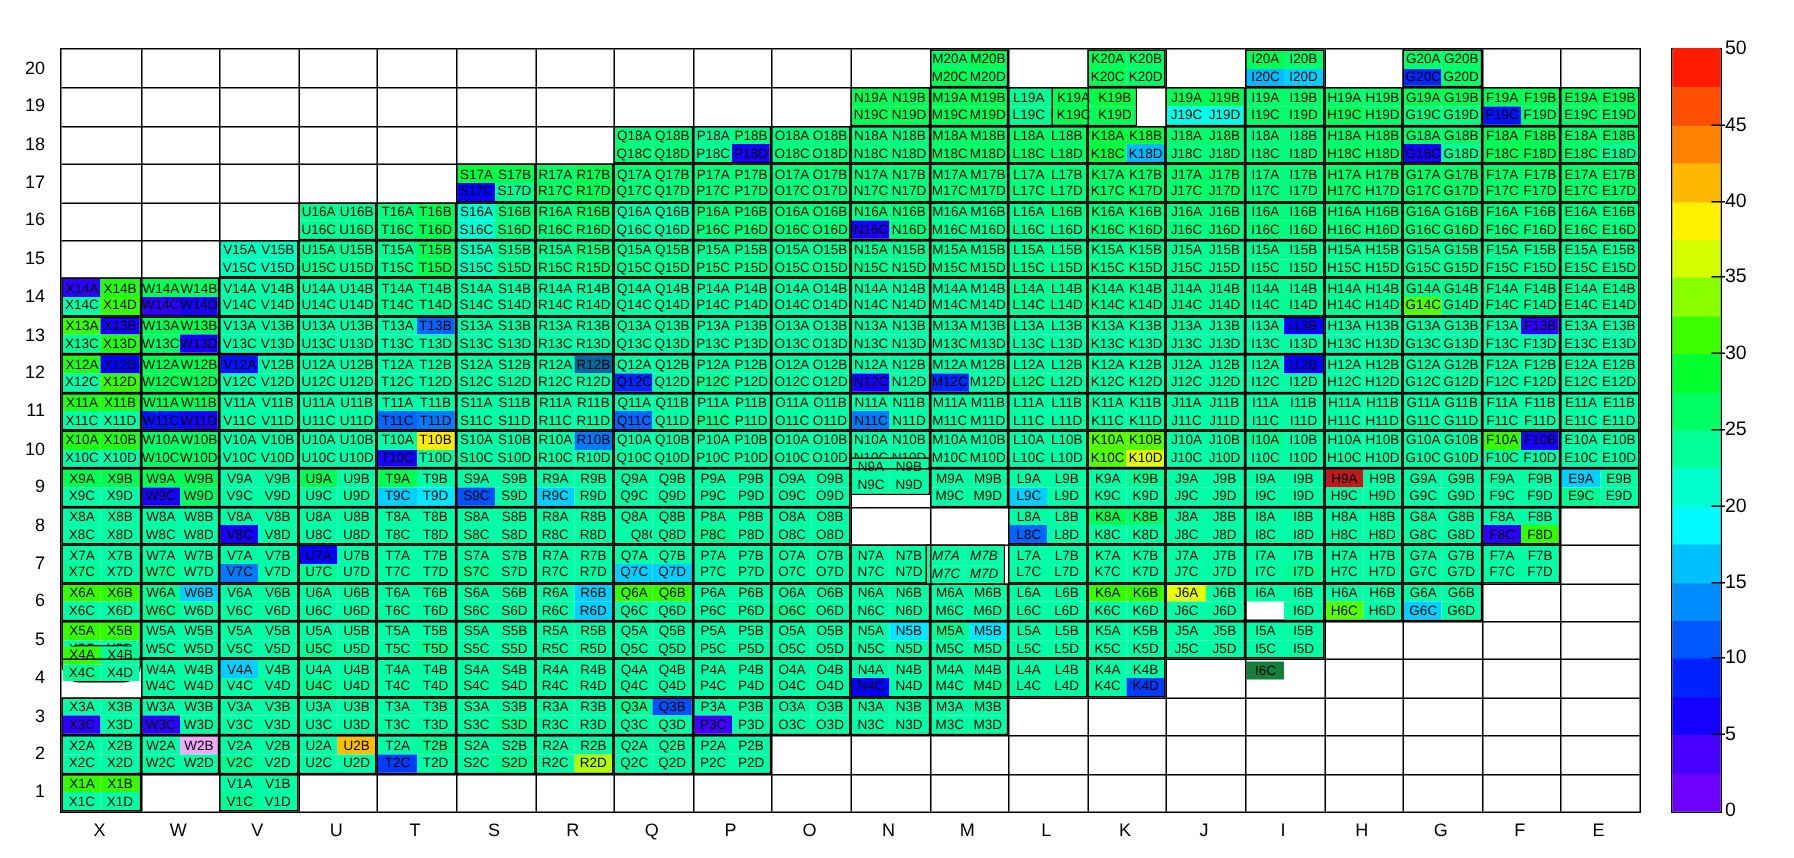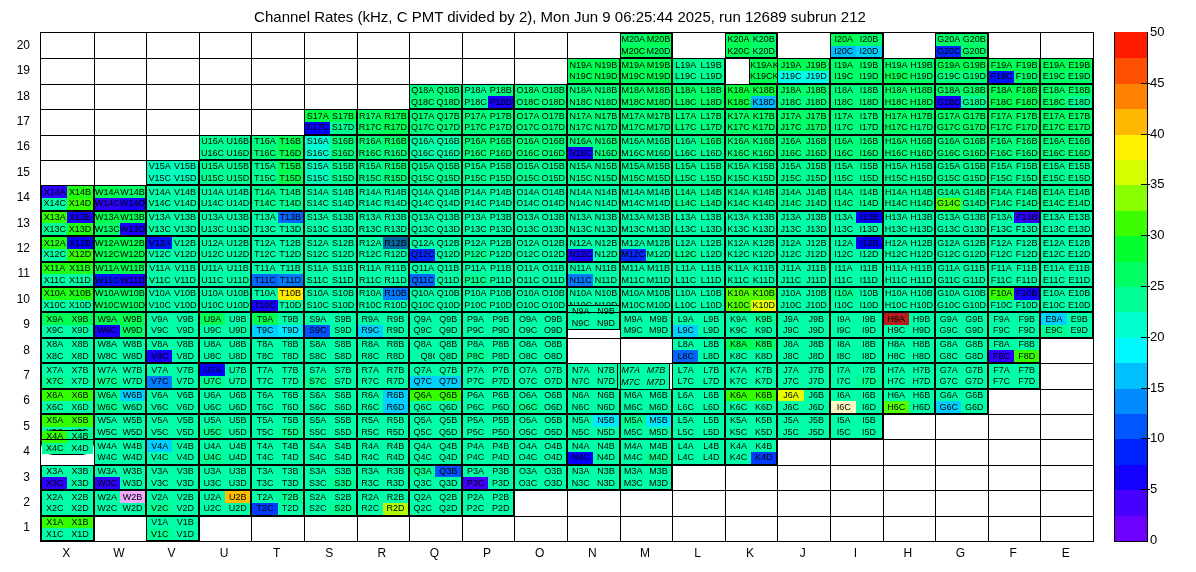--- a/index.html
+++ b/index.html
@@ -52,21 +52,20 @@
   }
   #cbar .band{position:absolute; left:0; width:100%;}
   #cbarticks{position:absolute; left:1150px; top:32px; width:44px; height:510px;}
   .cblab{position:absolute; left:0; font-size:13px; color:#000;}
   .cbtick{position:absolute; right:0; width:8px; height:1px; background:#000;}
 </style>
 </head>
 <body>
 
 <div id="root">
-  <div id="title">Channel Rates (kHz, C PMT divided by 2), Mon Jun  9 06:25:44 2025, run 12689 subrun 212</div>
 
   <div id="yaxis">
       <div class="ylab" style="top: 5.7px;">20</div>
       <div class="ylab" style="top: 31.1px;">19</div>
       <div class="ylab" style="top: 56.5px;">18</div>
       <div class="ylab" style="top: 81.9px;">17</div>
       <div class="ylab" style="top: 107.3px;">16</div>
       <div class="ylab" style="top: 132.7px;">15</div>
       <div class="ylab" style="top: 158.1px;">14</div>
       <div class="ylab" style="top: 183.5px;">13</div>
@@ -147,21 +146,21 @@
           <div class="sub sB" title="M19B: 27 kHz" style="background: rgb(0, 255, 83);">M19B</div>
           <div class="sub sC" title="M19C: 27 kHz" style="background: rgb(0, 255, 83);">M19C</div>
           <div class="sub sD" title="M19D: 27 kHz" style="background: rgb(0, 255, 83);">M19D</div>
         </div>
         <div class="gcell filled" style="left: 631.2px; top: 25.4px; width: 52.6px; height: 25.4px;">
           <div class="sub sA" title="L19A: 24 kHz" style="background: rgb(0, 255, 146);">L19A</div>
           <div class="sub sB" title="L19B: 24 kHz" style="background: rgb(0, 255, 146);">L19B</div>
           <div class="sub sC" title="L19C: 24 kHz" style="background: rgb(0, 255, 146);">L19C</div>
           <div class="sub sD" title="L19D: 24 kHz" style="background: rgb(0, 255, 146);">L19D</div>
         </div>
-        <div class="gcell filled" style="left: 708px; top: 25.4px; width: 47px; height: 25.4px; text-decoration: underline;">
+        <div class="gcell filled" style="left: 660px; top: 25.4px; width: 57px; height: 25.4px; text-decoration: underline;">
           <div class="sub sA" title="K19A: 27 kHz" style="background: rgb(0, 255, 83);">K19A</div>
           <div class="sub sB" title="K19B: 28 kHz" style="background: rgb(0, 255, 62);">K19B</div>
           <div class="sub sC" title="K19C: 27 kHz" style="background: rgb(0, 255, 83);">K19C</div>
           <div class="sub sD" title="K19D: 27 kHz" style="background: rgb(0, 255, 83);">K19D</div>
         </div>
         <div class="gcell filled" style="left: 736.4px; top: 25.4px; width: 52.6px; height: 25.4px;">
           <div class="sub sA" title="J19A: 27 kHz" style="background: rgb(0, 255, 83);">J19A</div>
           <div class="sub sB" title="J19B: 27 kHz" style="background: rgb(0, 255, 83);">J19B</div>
           <div class="sub sC" title="J19C: 20 kHz" style="background: rgb(0, 255, 233);">J19C</div>
           <div class="sub sD" title="J19D: 20 kHz" style="background: rgb(0, 255, 233);">J19D</div>
@@ -1617,21 +1616,21 @@
         </div>
         <div class="gcell filled" style="left: 736.4px; top: 355.6px; width: 52.6px; height: 25.4px;">
           <div class="sub sA" title="J6A: 37 kHz" style="background: rgb(230, 255, 0);">J6A</div>
           <div class="sub sB" title="J6B: 23 kHz" style="background: rgb(0, 255, 167);">J6B</div>
           <div class="sub sC" title="J6C: 23 kHz" style="background: rgb(0, 255, 167);">J6C</div>
           <div class="sub sD" title="J6D: 23 kHz" style="background: rgb(0, 255, 167);">J6D</div>
         </div>
         <div class="gcell filled" style="left: 789px; top: 355.6px; width: 52.6px; height: 25.4px;">
           <div class="sub sA" title="I6A: 23 kHz" style="background: rgb(0, 255, 167);">I6A</div>
           <div class="sub sB" title="I6B: 23 kHz" style="background: rgb(0, 255, 167);">I6B</div>
-          <div class="sub sC" title="I6C: 23 kHz" style="background: #fef9c3;">I6C</div>
+          <div class="sub sC" title="I6C: 23 kHz" style="background: #15803d; margin-top: 40px;">I6C</div>
           <div class="sub sD" title="I6D: 23 kHz" style="background: rgb(0, 255, 167);">I6D</div>
         </div>
         <div class="gcell filled" style="left: 841.6px; top: 355.6px; width: 52.6px; height: 25.4px;">
           <div class="sub sA" title="H6A: 23 kHz" style="background: rgb(0, 255, 167);">H6A</div>
           <div class="sub sB" title="H6B: 23 kHz" style="background: rgb(0, 255, 167);">H6B</div>
           <div class="sub sC" title="H6C: 32 kHz" style="background: rgb(83, 255, 0);">H6C</div>
           <div class="sub sD" title="H6D: 23 kHz" style="background: rgb(0, 255, 167);">H6D</div>
         </div>
         <div class="gcell filled" style="left: 894.2px; top: 355.6px; width: 52.6px; height: 25.4px;">
           <div class="sub sA" title="G6A: 23 kHz" style="background: rgb(0, 255, 167);">G6A</div>

